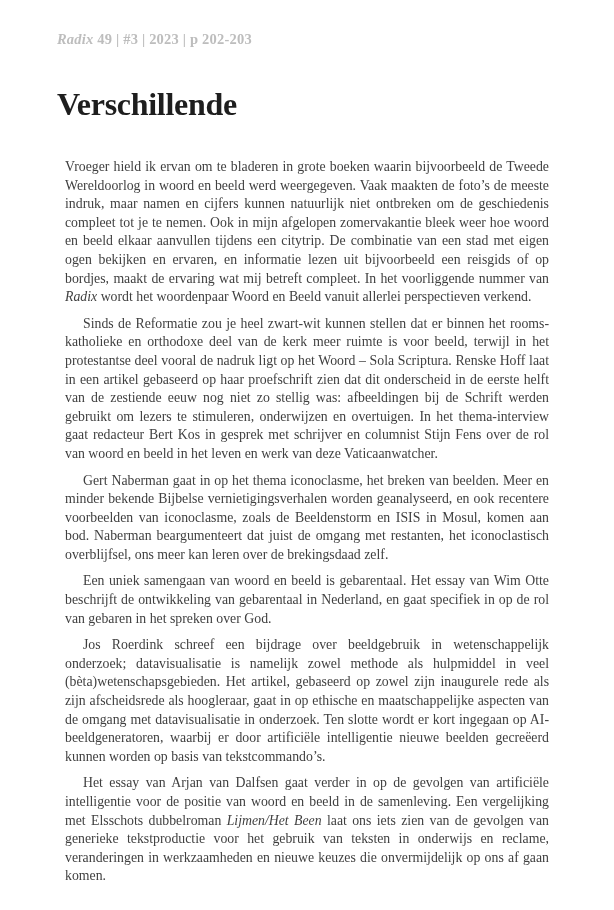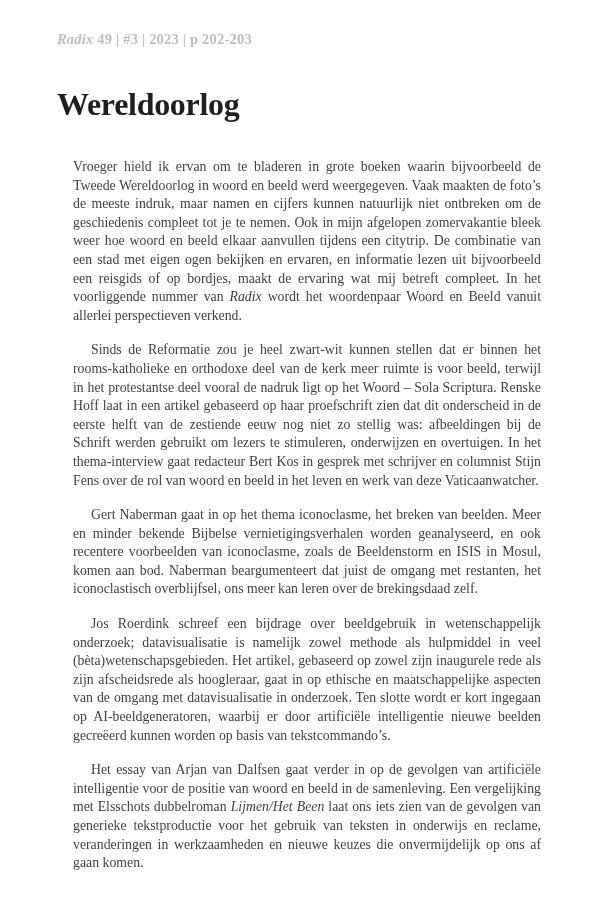--- a/index.html
+++ b/index.html
@@ -42,37 +42,38 @@
     margin-top: 37px;
     width: 500px;
     font-size: 13.8px;
     line-height: 18.6px;
     color: #3f3f3f;
     text-align: justify;
     hyphens: auto;
     -webkit-hyphens: auto;
   }
   .article-body p {
-    margin: 16px;
+    margin: 8px;
   }
   .article-body p.indent {
     text-indent: 18px;
   }
   .article-body span.italic {
     font-style: italic;
   }
 </style>
 </head>
 <body>
 
 <div class="page">
   <div class="page-header">
     <span class="journal-name">Radix</span><span> 49 | #3 | 2023 | p 202-203</span>
   </div>
-  <h1 class="page-title">Wereldoorlog</h1>
+  <h1 class="page-title">Verschillende</h1>
   <div class="article-body">
       <p><span>Vroeger hield ik ervan om te bladeren in grote boeken waarin bijvoorbeeld de Tweede Wereldoorlog in woord en beeld werd weergegeven. Vaak maakten de foto’s de meeste indruk, maar namen en cijfers kunnen natuurlijk niet ontbreken om de geschiedenis compleet tot je te nemen. Ook in mijn afgelopen zomervakantie bleek weer hoe woord en beeld elkaar aanvullen tijdens een citytrip. De combinatie van een stad met eigen ogen bekijken en ervaren, en informatie lezen uit bijvoorbeeld een reisgids of op bordjes, maakt de ervaring wat mij betreft compleet. In het voorliggende nummer van </span><span class="italic">Radix</span><span> wordt het woordenpaar Woord en Beeld vanuit allerlei perspectieven verkend.</span></p>
       <p class="indent"><span>Sinds de Reformatie zou je heel zwart-wit kunnen stellen dat er binnen het rooms-katholieke en orthodoxe deel van de kerk meer ruimte is voor beeld, terwijl in het protestantse deel vooral de nadruk ligt op het Woord – Sola Scriptura. Renske Hoff laat in een artikel gebaseerd op haar proefschrift zien dat dit onderscheid in de eerste helft van de zestiende eeuw nog niet zo stellig was: afbeeldingen bij de Schrift werden gebruikt om lezers te stimuleren, onderwijzen en overtuigen. In het thema-interview gaat redacteur Bert Kos in gesprek met schrijver en columnist Stijn Fens over de rol van woord en beeld in het leven en werk van deze Vaticaanwatcher.</span></p>
       <p class="indent"><span>Gert Naberman gaat in op het thema iconoclasme, het breken van beelden. Meer en minder bekende Bijbelse vernietigingsverhalen worden geanalyseerd, en ook recentere voorbeelden van iconoclasme, zoals de Beeldenstorm en ISIS in Mosul, komen aan bod. Naberman beargumenteert dat juist de omgang met restanten, het iconoclastisch overblijfsel, ons meer kan leren over de brekingsdaad zelf.</span></p>
+      <p class="indent"><span>Een uniek samengaan van woord en beeld is gebarentaal. Het essay van Wim Otte beschrijft de ontwikkeling van gebarentaal in Nederland, en gaat specifiek in op de rol van gebaren in het spreken over God.</span></p>
       <p class="indent"><span>Jos Roerdink schreef een bijdrage over beeldgebruik in wetenschappelijk onderzoek; datavisualisatie is namelijk zowel methode als hulpmiddel in veel (bèta)wetenschapsgebieden. Het artikel, gebaseerd op zowel zijn inaugurele rede als zijn afscheidsrede als hoogleraar, gaat in op ethische en maatschappelijke aspecten van de omgang met datavisualisatie in onderzoek. Ten slotte wordt er kort ingegaan op AI-beeldgeneratoren, waarbij er door artificiële intelligentie nieuwe beelden gecreëerd kunnen worden op basis van tekstcommando’s.</span></p>
       <p class="indent"><span>Het essay van Arjan van Dalfsen gaat verder in op de gevolgen van artificiële intelligentie voor de positie van woord en beeld in de samenleving. Een vergelijking met Elsschots dubbelroman </span><span class="italic">Lijmen/Het Been</span><span> laat ons iets zien van de gevolgen van generieke tekstproductie voor het gebruik van teksten in onderwijs en reclame, veranderingen in werkzaamheden en nieuwe keuzes die onvermijdelijk op ons af gaan komen.</span></p>
     </div>
 </div>
 
 </body></html>

